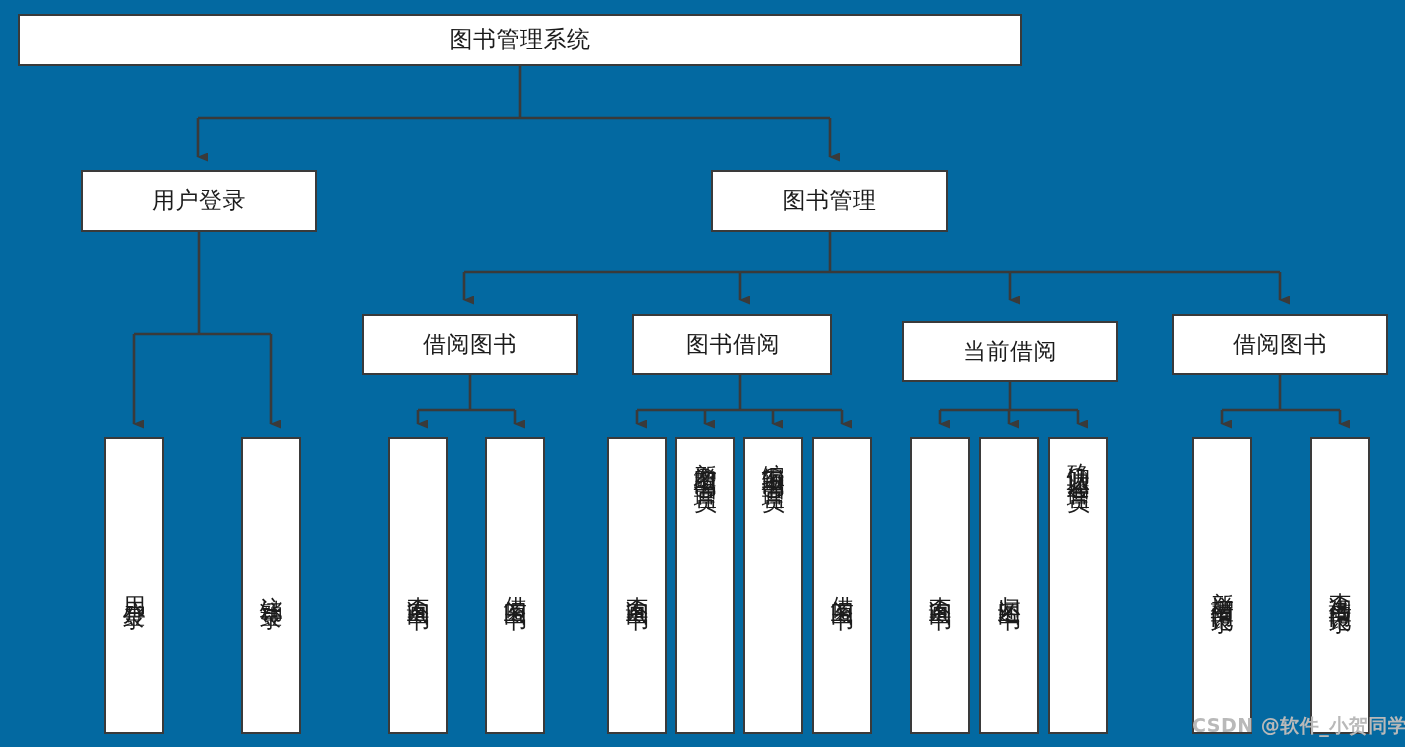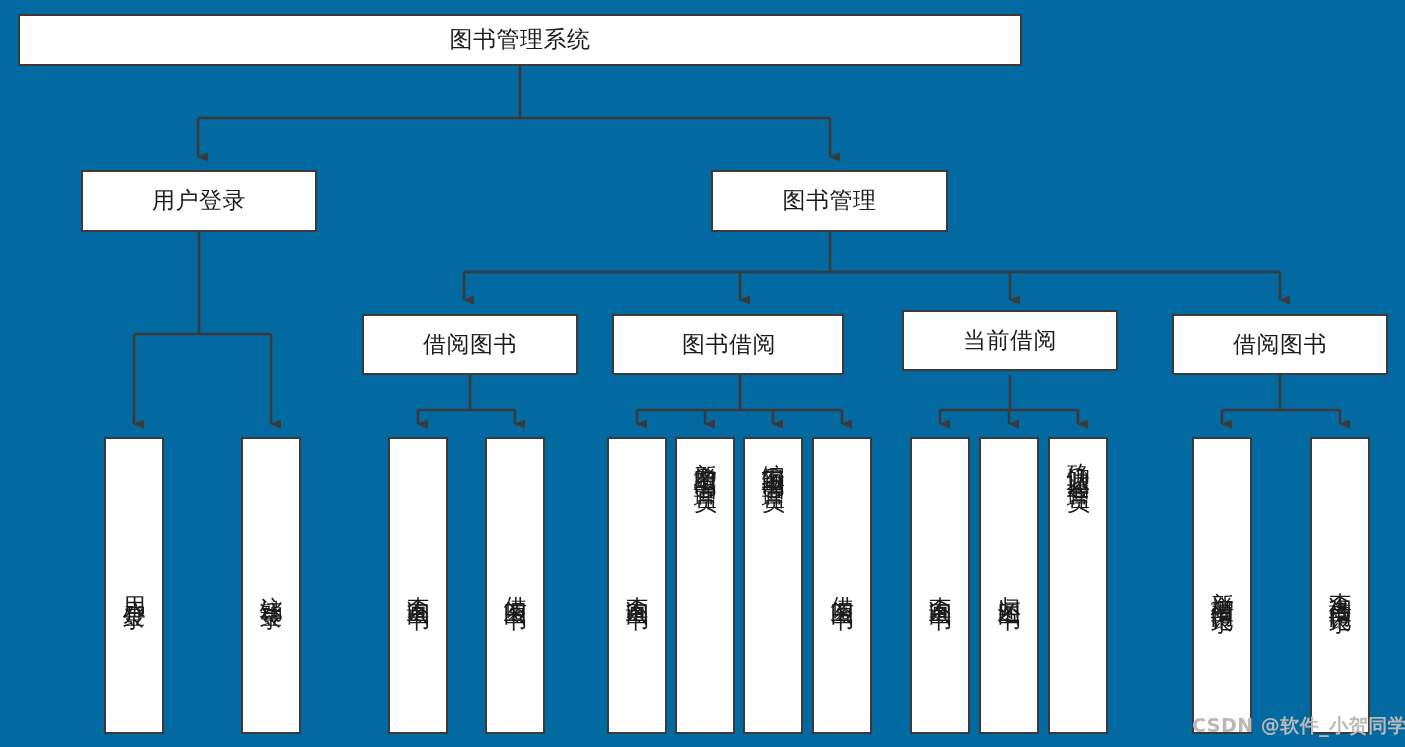--- a/index.html
+++ b/index.html
@@ -133,24 +133,24 @@
   <div class="node horizontal" style="left:81px; top:170px; width:236px; height:62px;">
     <span>用户登录</span>
   </div>
   <div class="node horizontal" style="left:711px; top:170px; width:237px; height:62px;">
     <span>图书管理</span>
   </div>
 
   <div class="node horizontal" style="left:362px; top:314px; width:216px; height:61px;">
     <span>借阅图书</span>
   </div>
-  <div class="node horizontal" style="left:612px; top:314px; width:232px; height:61px;padding-left:8px;">
+  <div class="node horizontal" style="left:632px; top:314px; width:200px; height:61px;padding-left:8px;">
     <span>图书借阅</span>
   </div>
-  <div class="node horizontal" style="left:902px; top:310px; width:216px; height:61px;">
+  <div class="node horizontal" style="left:902px; top:321px; width:216px; height:61px;">
     <span>当前借阅</span>
   </div>
   <div class="node horizontal" style="left:1172px; top:314px; width:216px; height:61px;">
     <span>借阅图书</span>
   </div>
 
   <div class="node vertical align-mid" style="left:104px; top:437px; width:60px; height:297px;">
     <span class="vtext">用户登录</span>
   </div>
   <div class="node vertical align-mid" style="left:241px; top:437px; width:60px; height:297px;">

